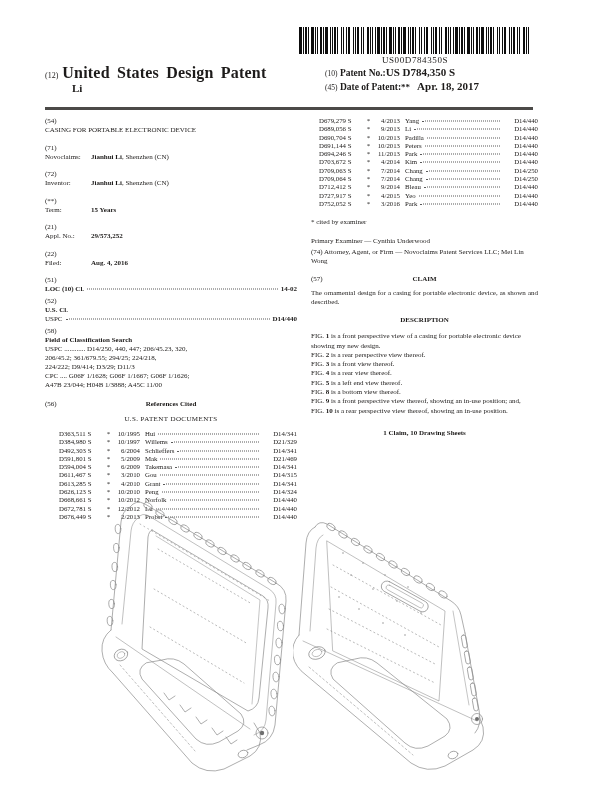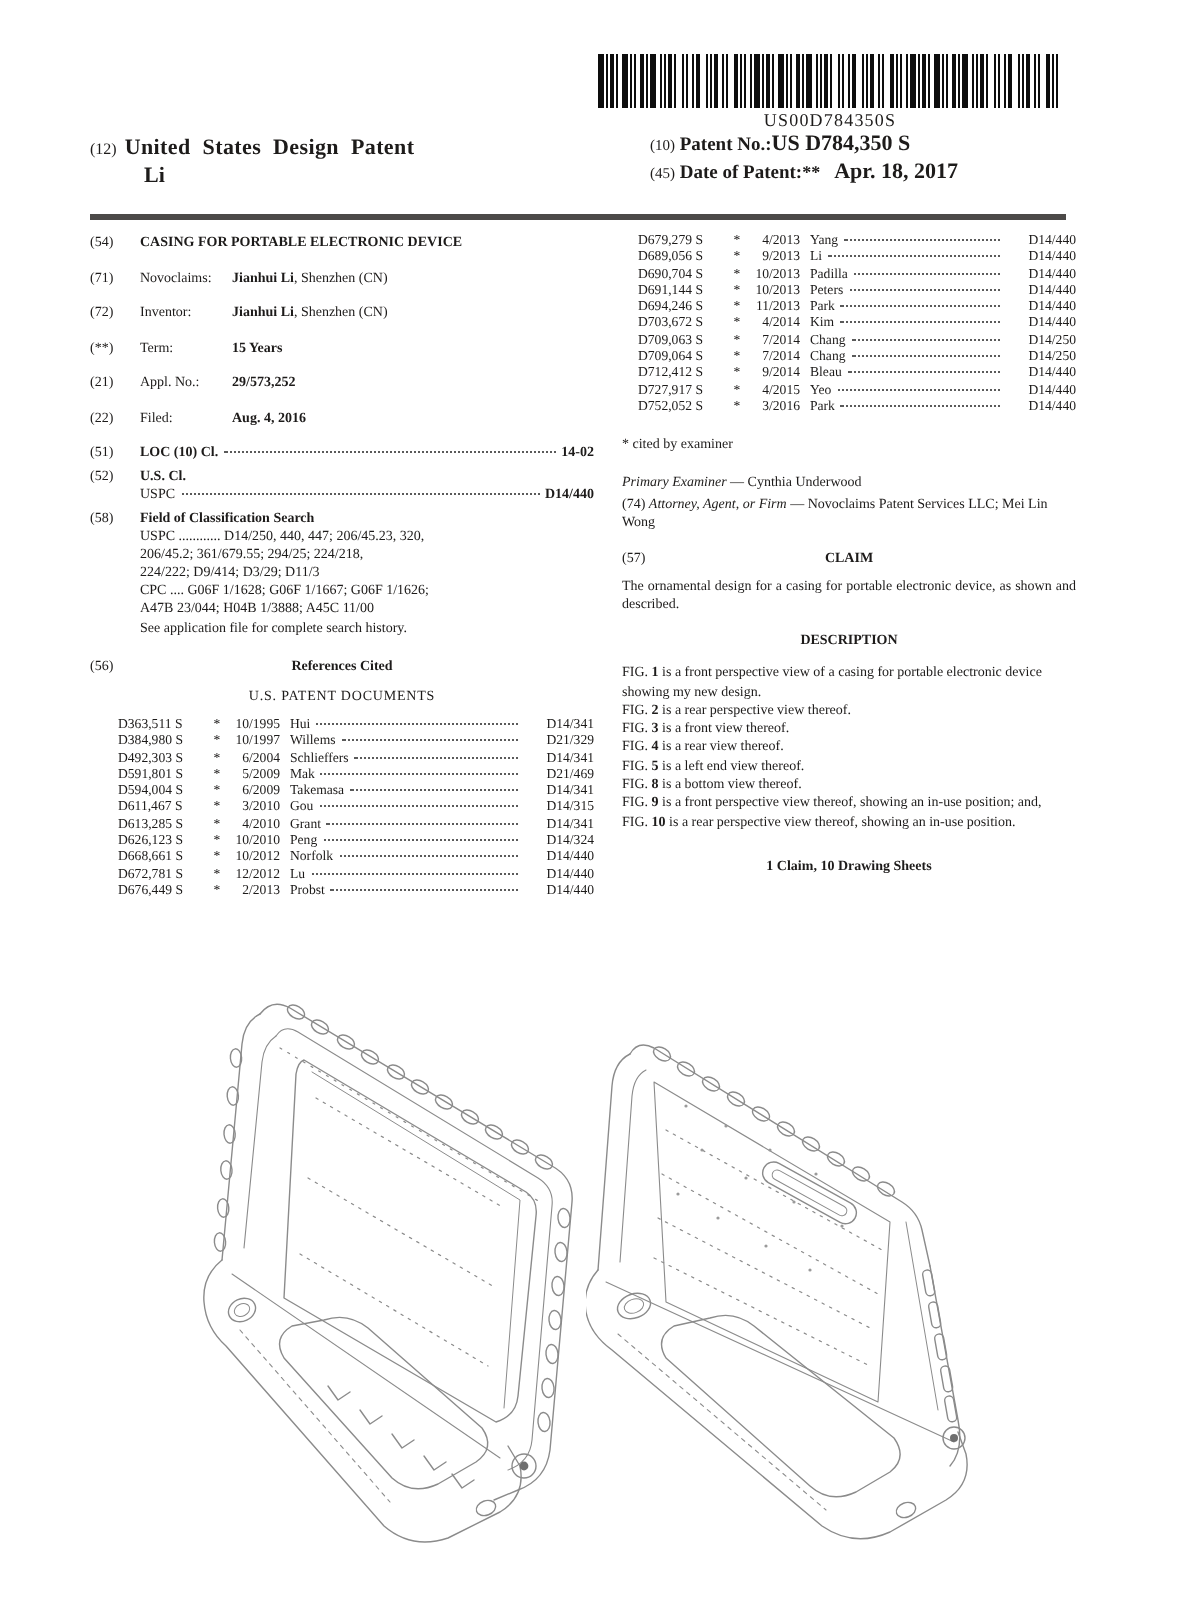--- a/index.html
+++ b/index.html
@@ -8,36 +8,36 @@
 
   
   .barcode{position:absolute;left:296px;top:27px;width:238px;text-align:center;}
   .barcode svg{display:block;width:238px;height:27px;}
   .bc-text{font-size:9px;letter-spacing:.6px;margin-top:1px;}
 
   
   .hdr{position:absolute;left:45px;top:62px;width:488px;height:44px;}
   .hdr-left{position:absolute;left:0;top:2px;}
   .h-num{font-size:8px;font-weight:400;}
-  .h-title{font-size:11px;font-weight:700;word-spacing:3px;letter-spacing:.2px;}
+  .h-title{font-size:16px;font-weight:700;word-spacing:3px;letter-spacing:.2px;}
   .h-author{font-size:11px;font-weight:700;margin-left:27px;margin-top:0px;line-height:12px;}
   .hdr-right{position:absolute;right:0;top:4px;width:208px;}
   .hr-row{display:flex;justify-content:flex-start;align-items:baseline;margin-bottom:2px;}
   .hr-label{font-size:9.5px;font-weight:700;white-space:nowrap;}
   .hr-label .h-num{font-weight:400;font-size:7.5px;}
   .hr-value{font-size:11px;font-weight:700;white-space:nowrap;}
   .stars{font-size:9px;font-weight:700;margin-right:7px;}
 
   .rule{position:absolute;left:45px;top:107px;width:488px;height:2.5px;background:#4c4a48;}
 
   
   .col{position:absolute;top:117px;font-size:7px;line-height:9px;}
   .col-l{left:45px;width:252px;}
   .col-r{left:311px;width:227px;}
-  .field{display:flex;margin-bottom:8.5px;}
+  .field{display:flex;margin-bottom:8.5px;flex-direction:column;}
   .f-num{width:25px;flex:none;}
   .f-body{flex:1;}
   .f-label{display:inline-block;min-width:46px;}
   b{font-weight:700;}
   .lead-row{display:flex;align-items:baseline;}
   .leader{flex:1;border-bottom:1px dotted #5a5a5a;margin:0 3px;transform:translateY(-1.5px);}
   .wrapline{line-height:9px;}
   .wrapline ~ .wrapline{text-align:left;}
   .note-line{margin-top:1px;}
 
@@ -50,21 +50,21 @@
   .cite-row{display:flex;align-items:baseline;line-height:8.3px;font-size:6.8px;}
   .c-no{width:45px;white-space:nowrap;}
   .c-star{width:9px;text-align:center;}
   .c-date{width:27px;text-align:right;margin-right:5px;}
   .c-name{white-space:nowrap;}
   .c-lead{flex:1;border-bottom:1px dotted #5a5a5a;margin:0 3px;transform:translateY(-1.5px);}
   .c-cls{width:35px;text-align:right;white-space:nowrap;}
 
   .cited-note{margin:10px 0 10px 0;}
   .ex-line{margin-bottom:2px;}
-  .ital{font-style:italic;}
+  .ital{}
   .claim-head{position:relative;margin:9px 0 5px 0;}
   .claim-head .f-num{position:absolute;left:0;top:0;}
   .just{text-align:justify;}
   .desc-head{margin:9px 0 7px 0;}
   .figs p{margin:0;line-height:9.3px;}
   .footer-note{text-align:center;font-weight:700;margin-top:13px;}
 
   
   .fig{position:absolute;}
   .fig-left{left:100px;top:497px;width:200px;height:285px;}
@@ -99,21 +99,21 @@
       </div>
     </div>
   </div>
 
   <div class="rule"></div>
 
   <div class="col col-l">
 
     <div class="field">
       <span class="f-num">(54)</span>
-      <span class="f-body" style="font-weight:700;width:170px;flex:none;">CASING FOR PORTABLE ELECTRONIC DEVICE</span>
+      <span class="f-body" style="font-weight:400;width:170px;flex:none;">CASING FOR PORTABLE ELECTRONIC DEVICE</span>
     </div>
 
     <div class="field">
       <span class="f-num">(71)</span>
       <span class="f-body"><span class="f-label">Novoclaims:</span><b>Jianhui Li</b><span>, Shenzhen (CN)</span></span>
     </div>
 
     <div class="field">
       <span class="f-num">(72)</span>
       <span class="f-body"><span class="f-label">Inventor:</span><b>Jianhui Li</b><span>, Shenzhen (CN)</span></span>
@@ -163,21 +163,20 @@
 
         <div class="wrapline">USPC ............ D14/250, 440, 447; 206/45.23, 320,</div>
             <div class="wrapline">206/45.2; 361/679.55; 294/25; 224/218,</div>
             <div class="wrapline">224/222; D9/414; D3/29; D11/3</div>
           </div>
         <div>
 
         <div class="wrapline">CPC .... G06F 1/1628; G06F 1/1667; G06F 1/1626;</div>
             <div class="wrapline">A47B 23/044; H04B 1/3888; A45C 11/00</div>
           </div>
-        <div class="note-line">See application file for complete search history.</div>
       </span>
     </div>
 
     <div class="refs-head">
       <span class="f-num">(56)</span>
       <div class="sec-head">References Cited</div>
     </div>
     <div class="subhead">U.S. PATENT DOCUMENTS</div>
 
     <div class="cites">

